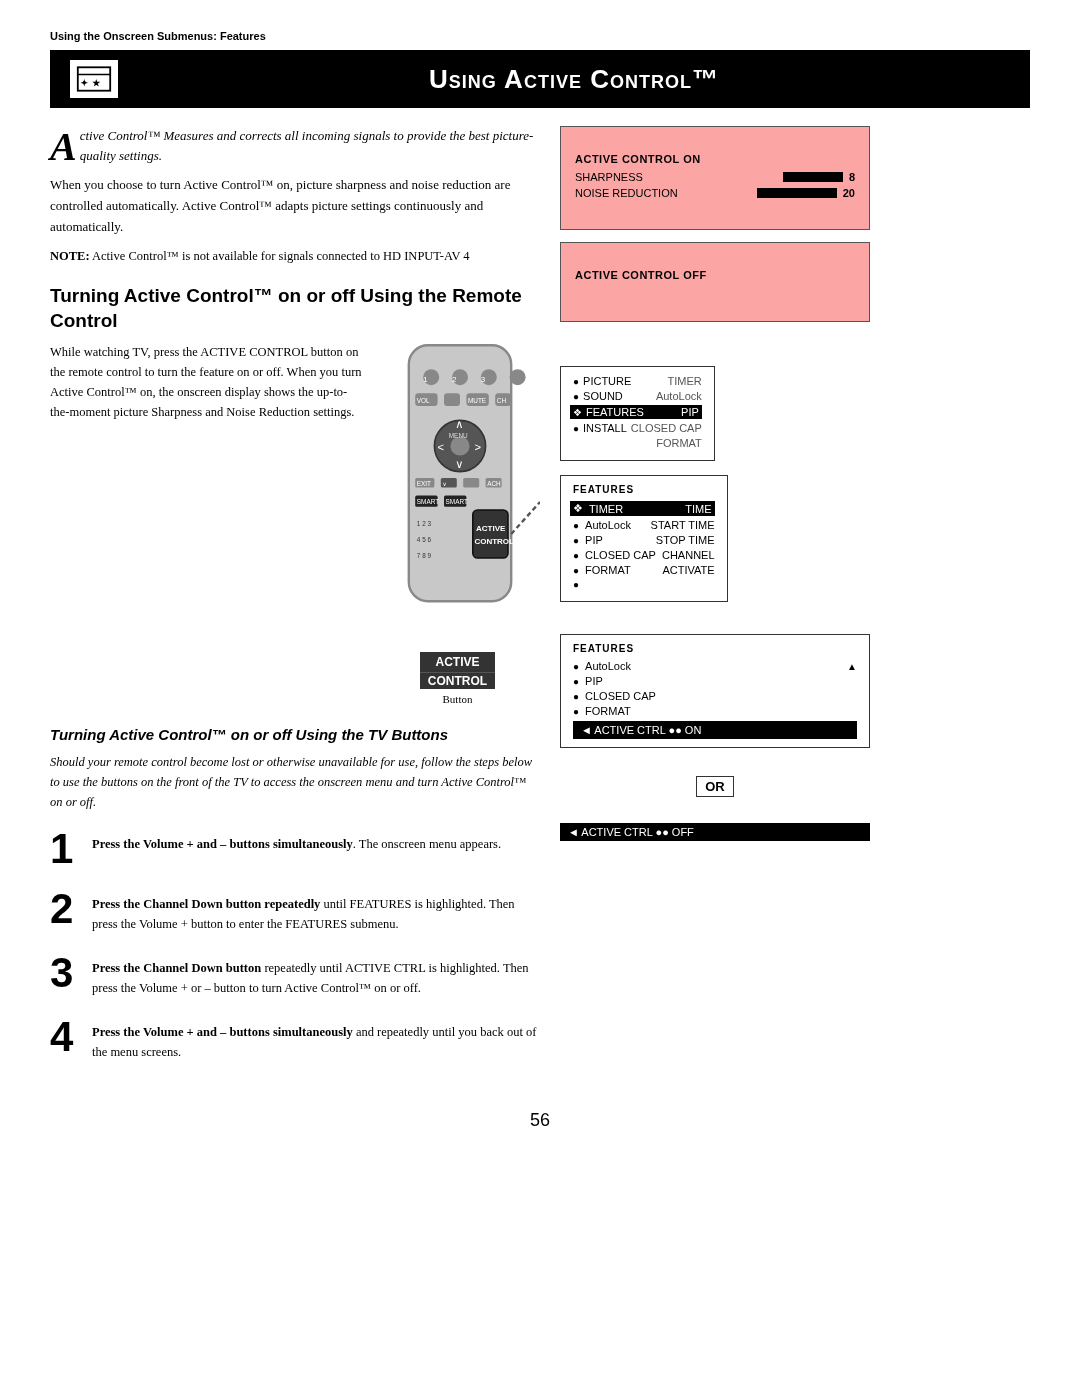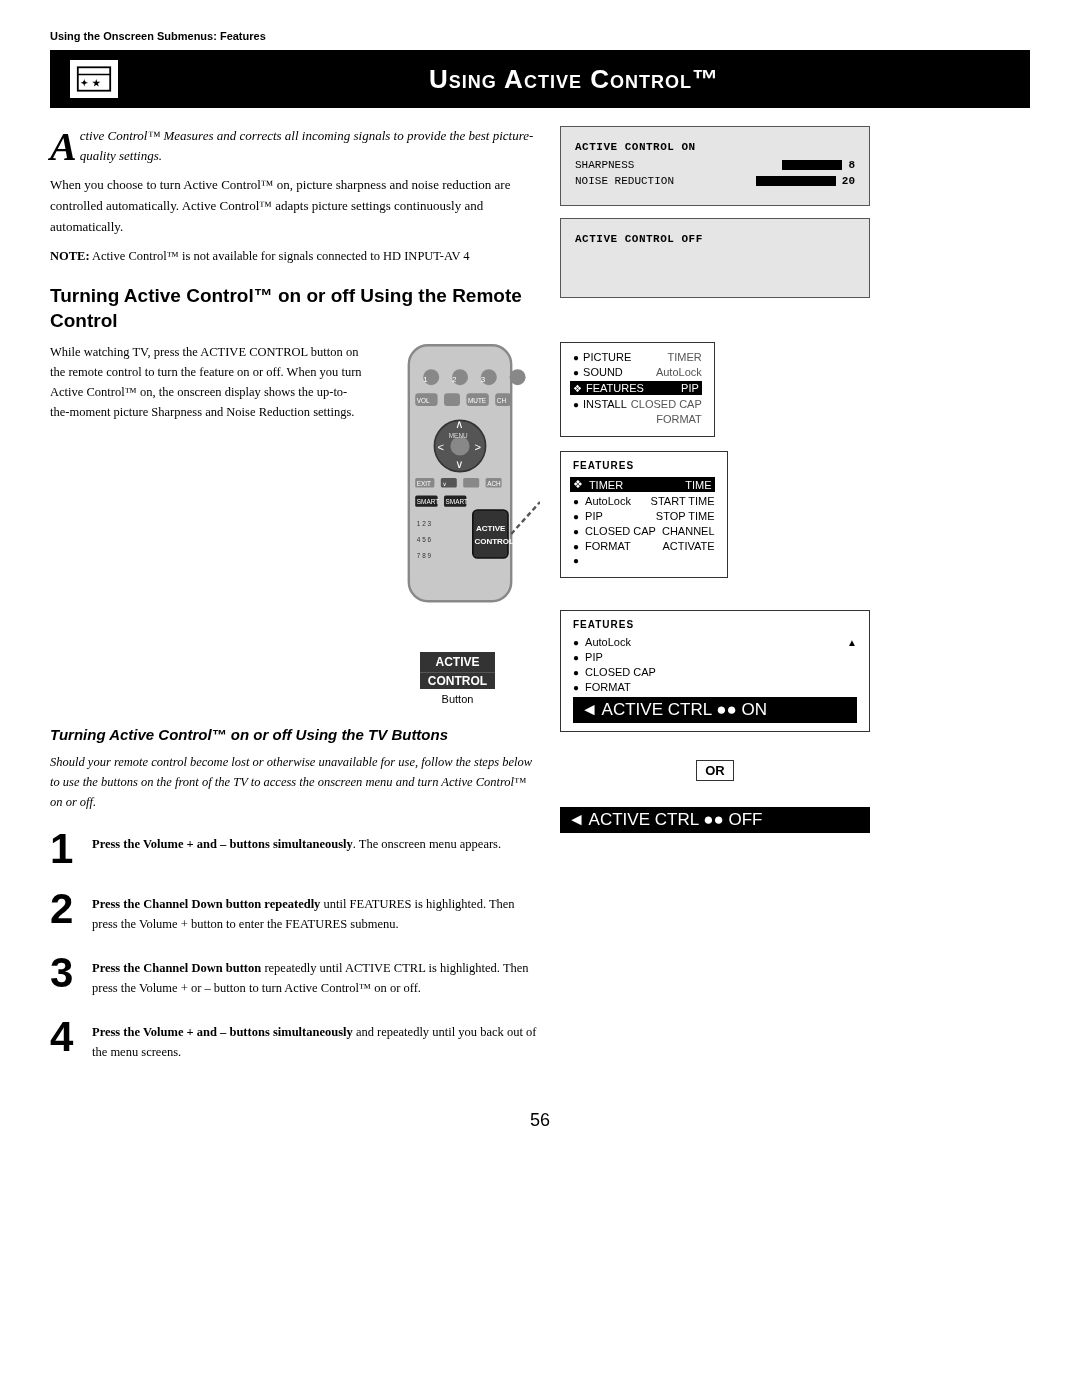--- a/index.html
+++ b/index.html
@@ -124,23 +124,23 @@
     }
     .step-text {
       font-size: 12.5px;
       line-height: 1.6;
       padding-top: 6px;
     }
     .step-text strong { font-weight: bold; }
     
     .ui-box {
       border: 1.5px solid #555;
-      padding: 14px 14px;
-      background: #e5e5e5;
-      font-family: Liberation Mono, monospace;
+      padding: 26px 14px;
+      background: #fca5a5;
+      font-family: Liberation Sans, sans-serif;
     }
     .ui-box-title {
       font-size: 11px;
       font-weight: bold;
       letter-spacing: 0.5px;
       margin-bottom: 6px;
     }
     .ui-box-row {
       display: flex;
       justify-content: space-between;
@@ -230,21 +230,21 @@
       padding: 1px 3px;
       margin-left: -3px;
     }
     .bullet { font-size: 10px; }
     .features-row-right { margin-left: auto; }
     
     .active-ctrl-bar {
       background: #000;
       color: #fff;
       font-family: Arial, sans-serif;
-      font-size: 17px;
+      font-size: 11px;
       padding: 3px 8px;
       display: flex;
       align-items: center;
       gap: 6px;
       margin-top: 4px;
     }
     .or-divider {
       text-align: center;
       font-size: 13px;
       font-weight: bold;
@@ -351,21 +351,21 @@
 
           <rect x="58" y="105" width="22" height="30" rx="3" fill="#333" stroke="#111" stroke-width="1"></rect>
           <text x="60" y="118" font-size="5" fill="#fff" font-family="Arial" font-weight="bold">ACTIVE</text>
           <text x="59" y="126" font-size="5" fill="#fff" font-family="Arial" font-weight="bold">CONTROL</text>
 
           <line x1="82" y1="120" x2="100" y2="100" stroke="#555" stroke-width="1.5" stroke-dasharray="3,2"></line>
         </svg>
         <div style="margin-top: -10px; text-align: right; padding-right: 5px;">
           <div style="font-size:12px; font-weight:bold; font-family:Arial; background:#333; color:#fff; padding: 3px 8px; text-align:center;">ACTIVE</div>
           <div style="font-size:12px; font-weight:bold; font-family:Arial; background:#333; color:#fff; padding: 1px 8px; text-align:center; border-top: 1px solid #555;">CONTROL</div>
-          <div style="font-size:11px; font-family:Liberation Sans, sans-serif; text-align:center; padding-top:4px;">Button</div>
+          <div style="font-size:11px; font-family:Liberation Serif, serif; text-align:center; padding-top:4px;">Button</div>
         </div>
       </div>
     </div>
 
     <div class="section-heading2">Turning Active Control™ on or off Using the TV Buttons</div>
     <div class="section-body2">Should your remote control become lost or otherwise unavailable for use, follow the steps below to use the buttons on the front of the TV to access the onscreen menu and turn Active Control™ on or off.</div>
 
     <ul class="steps-list">
       <li class="step-item">
         <span class="step-num">1</span>

